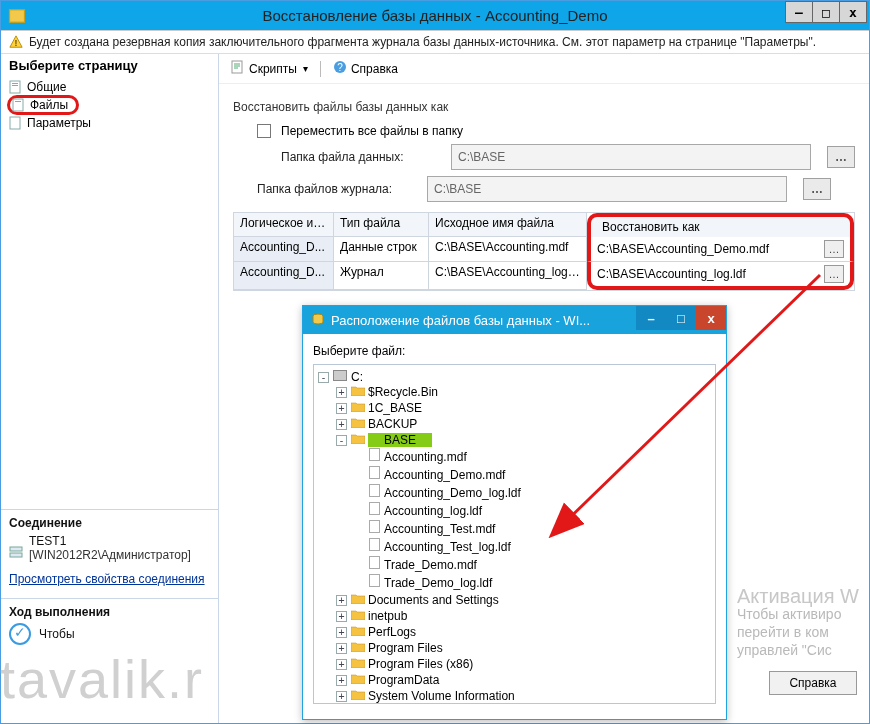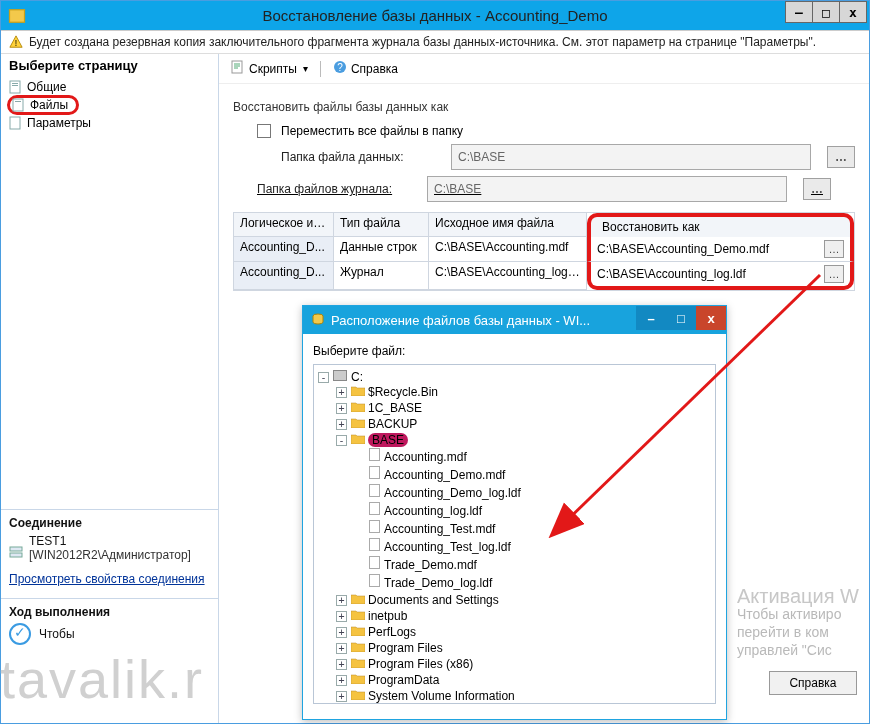--- a/index.html
+++ b/index.html
@@ -78,21 +78,21 @@
   .dlg-body { flex:1; padding:10px 10px 0 10px; overflow:hidden;}
   .tree-box { border:1px solid #b9c6d6; height:340px; overflow:auto; padding:4px 2px; font-size:12px;}
   .tree ul { list-style:none; margin:0; padding-left:18px;}
   .tree > ul { padding-left:2px;}
   .tree li { padding:1px 0; white-space:nowrap;}
   .exp { display:inline-block; width:11px; height:11px; border:1px solid #9aa; text-align:center; line-height:9px; font-size:10px; margin-right:4px; color:#445; background:#fff; font-family:monospace;}
   .noexp { display:inline-block; width:11px; margin-right:4px;}
   .foldr { display:inline-flex; width:14px; height:11px; margin-right:3px;}
   .fileic { display:inline-flex; width:11px; height:13px; border:1px solid #aaa; background:#fff; margin-right:4px; position:relative;}
   .drive { display:inline-flex; width:14px; height:11px; background:#ccc; border:1px solid #888; margin-right:4px;}
-  .sel { background:#be185d; padding:0 4px;border-radius:7px;}
+  .sel { background:#84cc16; padding:0 16px;}
   .folder-svg{fill:#f5c341; stroke:#b8892b; stroke-width:0.5;}
 
   
   .footer-btns { position:absolute; right:12px; bottom:28px; display:flex; gap:8px;}
   .std-btn { width:88px; height:24px; border:1px solid #999; background:#f1f1f1; font-size:12px; display:flex; align-items:center; justify-content:center;}
 
   
   .watermark { position:absolute; left:0; bottom:14px; font-size:54px; color:#d0d0d0; letter-spacing:2px; z-index:0; font-weight:300;}
   .activation { position:absolute; right:10px; bottom:64px; text-align:left; color:#b9b9b9; font-size:14px; line-height:18px; z-index:0;}
 
@@ -218,21 +218,21 @@
           <span>Переместить все файлы в папку</span>
         </div>
 
         <div class="form-row" style="margin-left:48px;">
           <span class="form-label">Папка файла данных:</span>
           <div class="text-input">
               <span>C:\BASE</span>
             </div>
           <div class="browse-btn">…</div>
         </div>
-        <div class="form-row" style="text-decoration:underline;">
+        <div class="form-row" style="">
           <span class="form-label">Папка файлов журнала:</span>
           <div class="text-input">
               <span>C:\BASE</span>
             </div>
           <div class="browse-btn">…</div>
         </div>
 
         <div class="grid">
           <div class="hdr-row">
             <div class="cell c1">Логическое им...</div>

